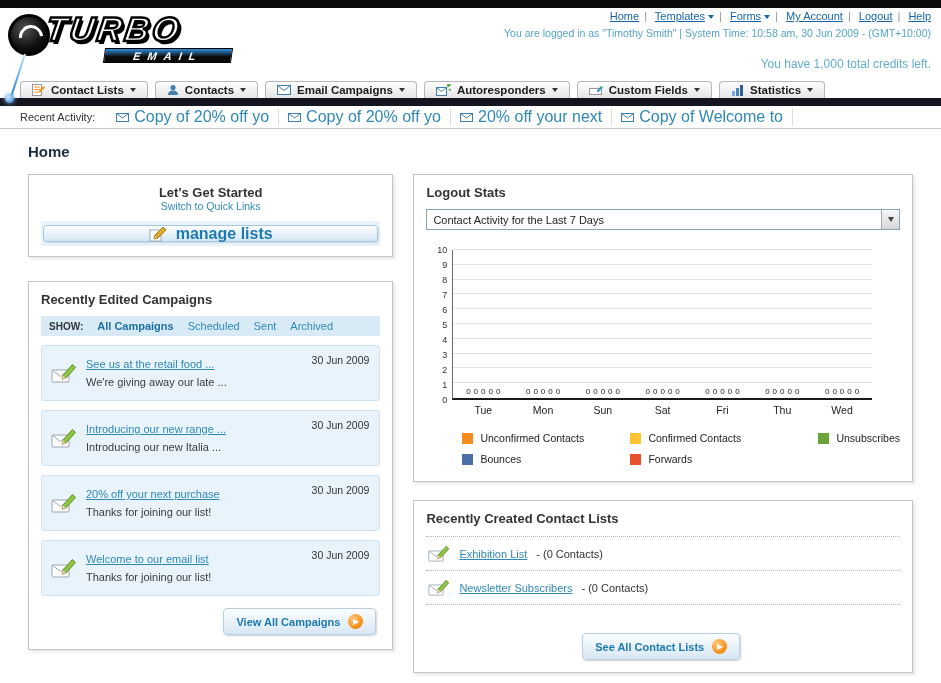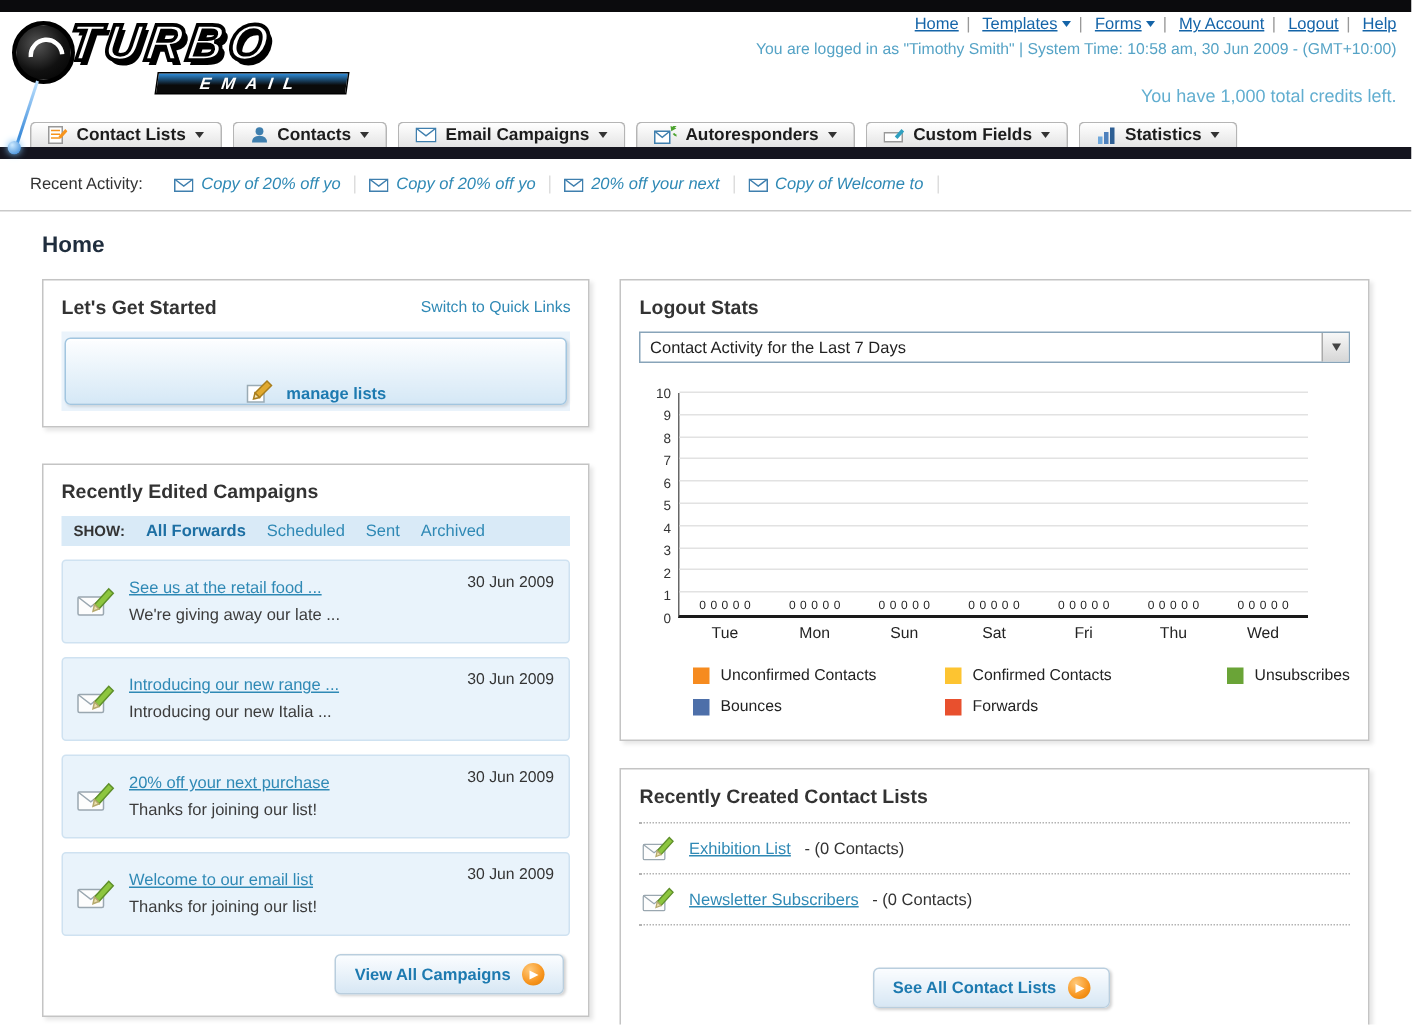--- a/index.html
+++ b/index.html
@@ -39,43 +39,43 @@
   
   .navbar { padding:4px 0 0 20px; height:32px; display:flex; align-items:flex-end; gap:7px; }
   .tab { display:inline-flex; align-items:center; gap:6px; height:17px; padding:0 11px;
     border:1px solid #b5b5b5; border-bottom:none; border-radius:4px 4px 0 0;
     background:linear-gradient(#ffffff,#e4e4e4); font-size:11.5px; font-weight:bold; color:#1c1c1c; cursor:pointer; }
   .caret-dark { width:0; height:0; border-left:3px solid transparent; border-right:3px solid transparent;
     border-top:4px solid #333; }
   .nav-underline { height:8px; background:#15151f; }
 
   
-  .activity-bar { height:35px; border-bottom:1px solid #c9c9c9; display:flex; align-items:center;
+  .activity-bar { height:23px; border-bottom:1px solid #c9c9c9; display:flex; align-items:center;
     padding-left:20px; font-size:11px; background:#fff; }
   .activity-label { color:#333; margin-right:12px; }
   .activity-item { display:inline-flex; align-items:center; gap:5px; padding:0 9px; border-right:1px solid #ddd; }
-  .activity-item a { color:#2f89b5; text-decoration:none; font-size:11px;font-style:italic; }
+  .activity-item a { color:#2f89b5; text-decoration:none; font-size:16px; }
 
   
   .content { padding:10px 28px 0 28px; }
   .page-title { font-size:15px; font-weight:bold; color:#1f2d3d; margin:4px 0 14px 0; }
   .cols { display:flex; gap:20px; align-items:flex-start; }
   .col-left { width:375px; }
   .col-right { flex:1; }
 
   .panel { background:#fff; border:1px solid #c4c4c4; box-shadow:2px 2px 3px rgba(0,0,0,0.10); padding:10px 12px; }
   .panel-title { font-size:13px; font-weight:bold; color:#333; }
 
   
-  .gs-head { display:flex; justify-content:space-between; align-items:center; }
+  .gs-head { display:flex; justify-content:space-between; align-items:center;flex-direction:column; }
   .gs-link { color:#2f89b5; font-size:10.5px; text-decoration:none; }
   .gs-buttons { display:flex; gap:14px; margin-top:9px; background:#eaf3fb; padding:4px 2px; }
-  .btn-blue { flex:1; display:flex; align-items:flex-end; justify-content:center; gap:8px; height:45px;
+  .btn-blue { flex:1; display:flex; align-items:center; justify-content:center; gap:8px; height:17px;
     border:1px solid #a2c6e0; border-radius:4px; background:linear-gradient(#fdfeff,#d5e8f6);
-    box-shadow:inset 0 1px 0 #fff, 1px 1px 2px rgba(0,0,0,.12); color:#1d7ab0; font-weight:bold; font-size:11px; cursor:pointer; }
+    box-shadow:inset 0 1px 0 #fff, 1px 1px 2px rgba(0,0,0,.12); color:#1d7ab0; font-weight:bold; font-size:16px; cursor:pointer; }
 
   
   .panel-campaigns { margin-top:24px; padding-bottom:14px; }
   .filter-bar { background:#d9eaf7; margin-top:9px; padding:4px 8px; display:flex; align-items:center; gap:14px; }
   .filter-label { font-size:10px; font-weight:bold; color:#333; }
   .filter-bar a { color:#2f89b5; font-size:11px; text-decoration:none; }
   .filter-bar a.active { font-weight:bold; color:#1d6fa3; }
   .camp-row { position:relative; display:flex; gap:9px; background:#e9f3fb; border:1px solid #cfe2f1;
     border-radius:3px; padding:8px 9px; margin-top:9px; min-height:56px; }
   .camp-title { color:#2f89b5; font-size:11px; text-decoration:underline; display:inline-block; margin-top:2px; }
@@ -289,21 +289,21 @@
                 </span>
               <span>manage lists</span>
             </div>
           </div>
         </div>
 
         <div class="panel panel-campaigns">
           <div class="panel-title">Recently Edited Campaigns</div>
           <div class="filter-bar">
             <span class="filter-label">SHOW:</span>
-            <a href="#" class="active">All Forwards</a>
+            <a href="#" class="active">All Campaigns</a>
             <a href="#">Scheduled</a>
             <a href="#">Sent</a>
             <a href="#">Archived</a>
           </div>
 
           <div>
 
               <div class="camp-row">
                 <span class="icn">
                   <svg width="26" height="22" viewBox="0 0 26 22">

